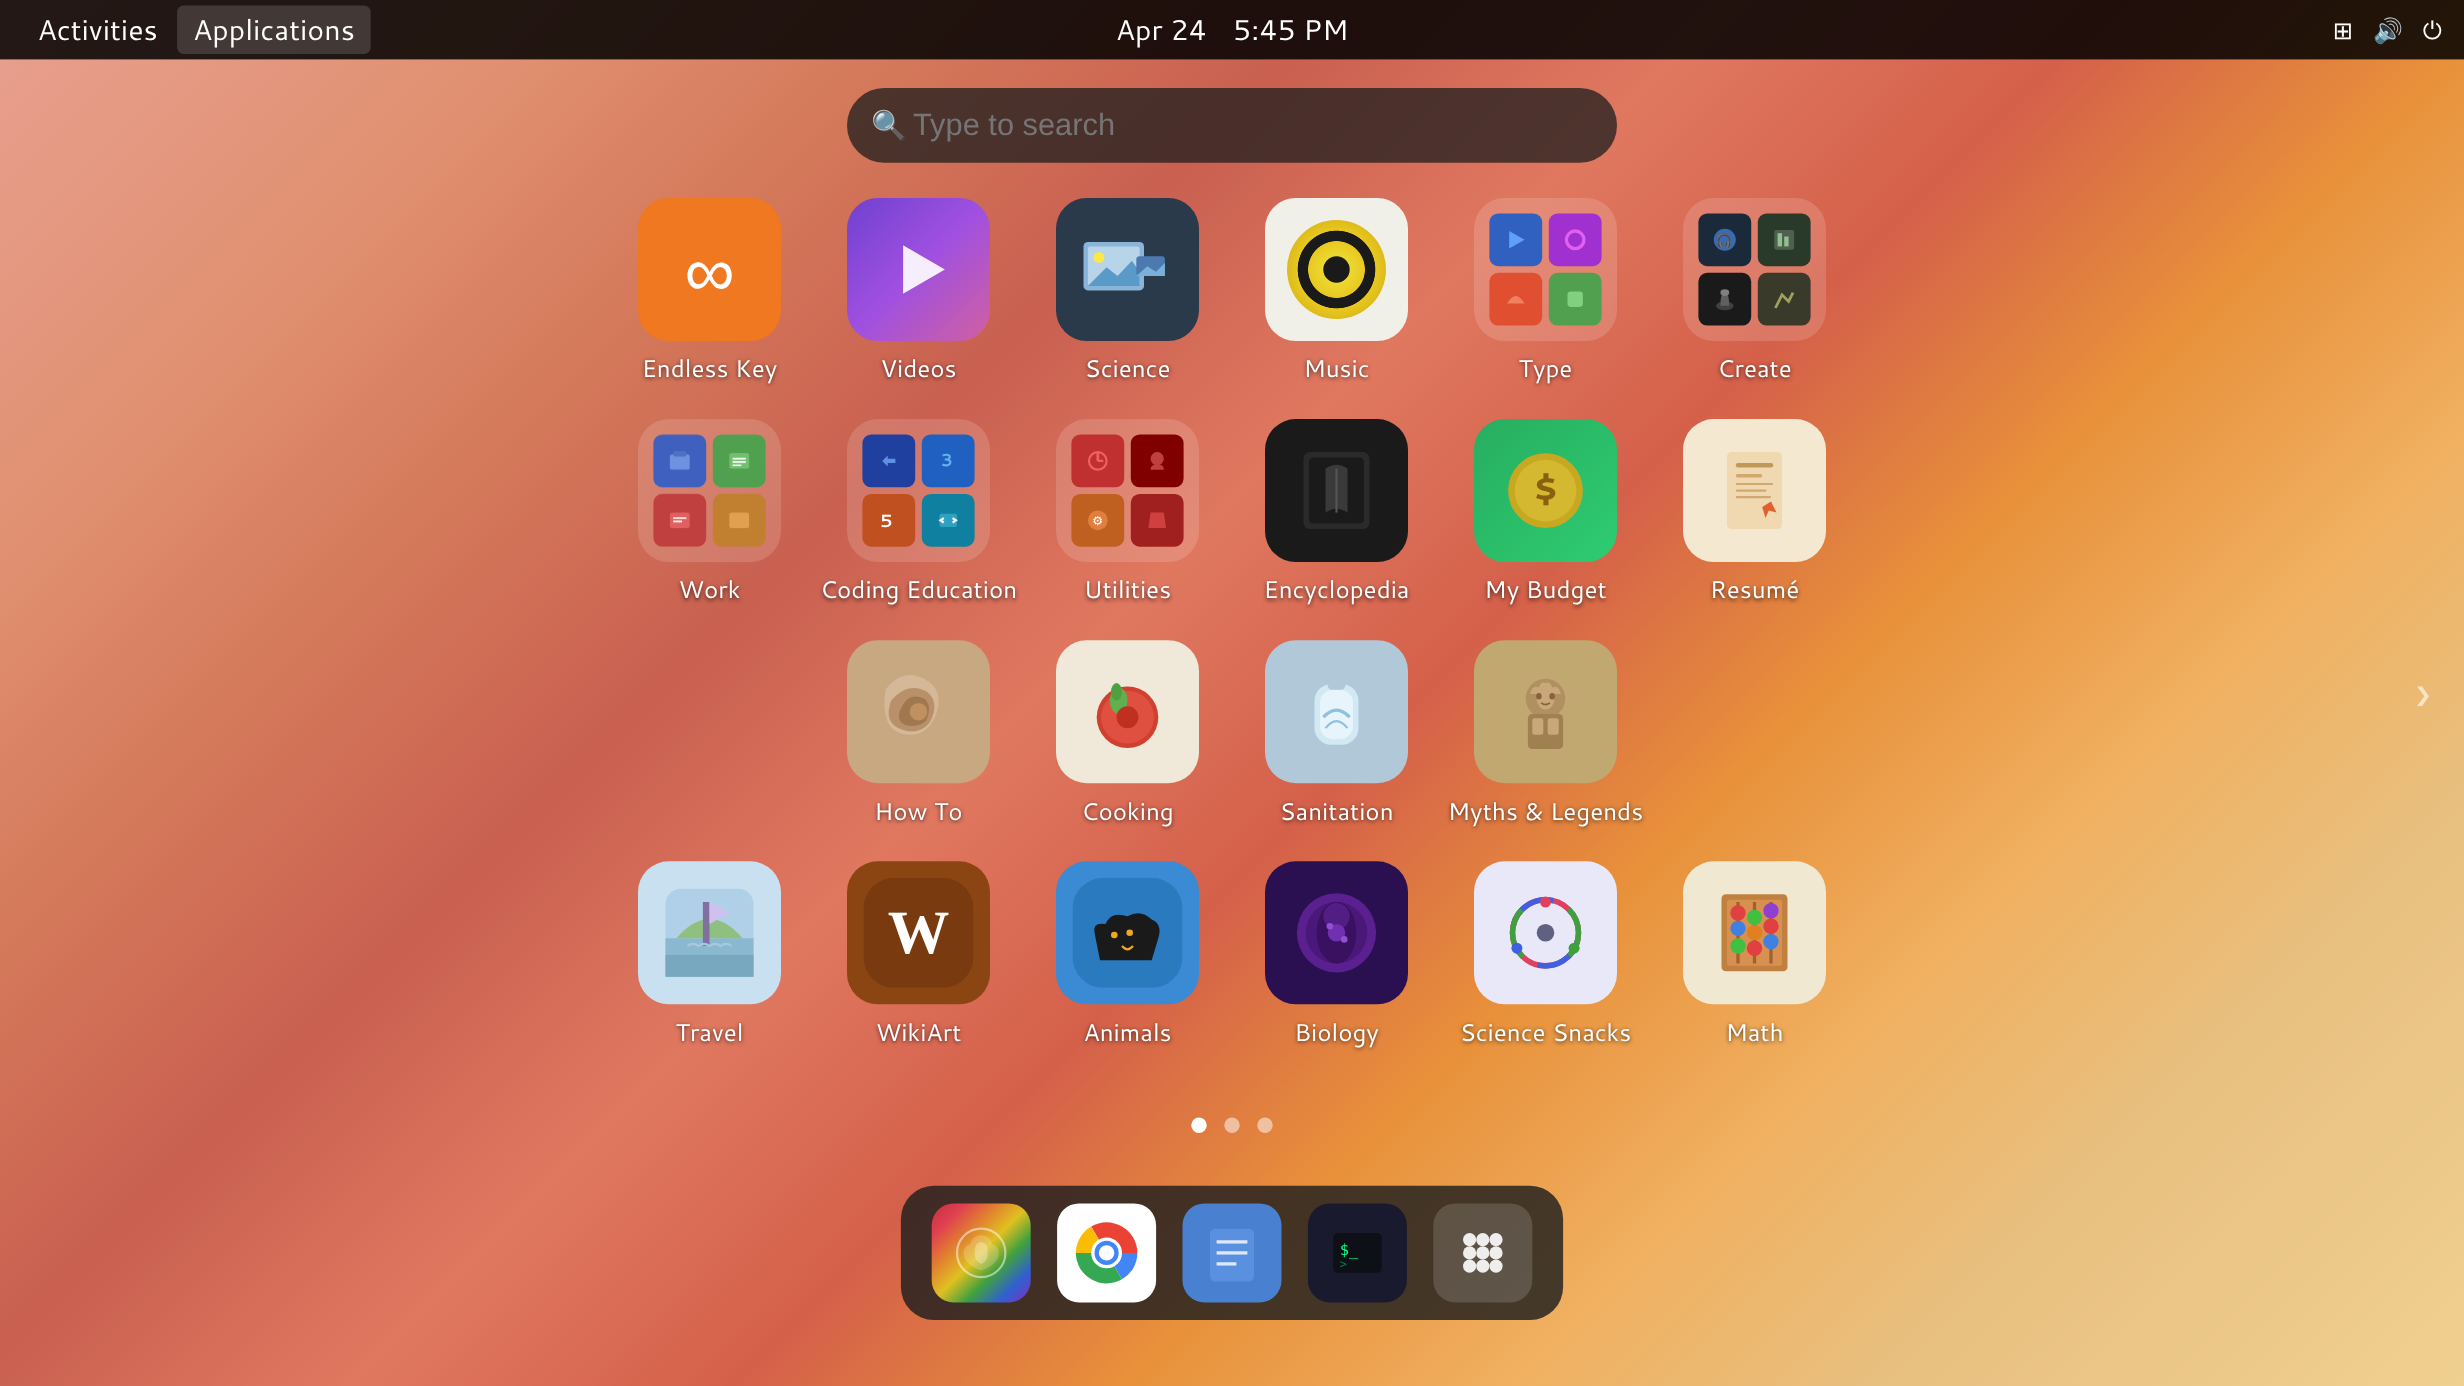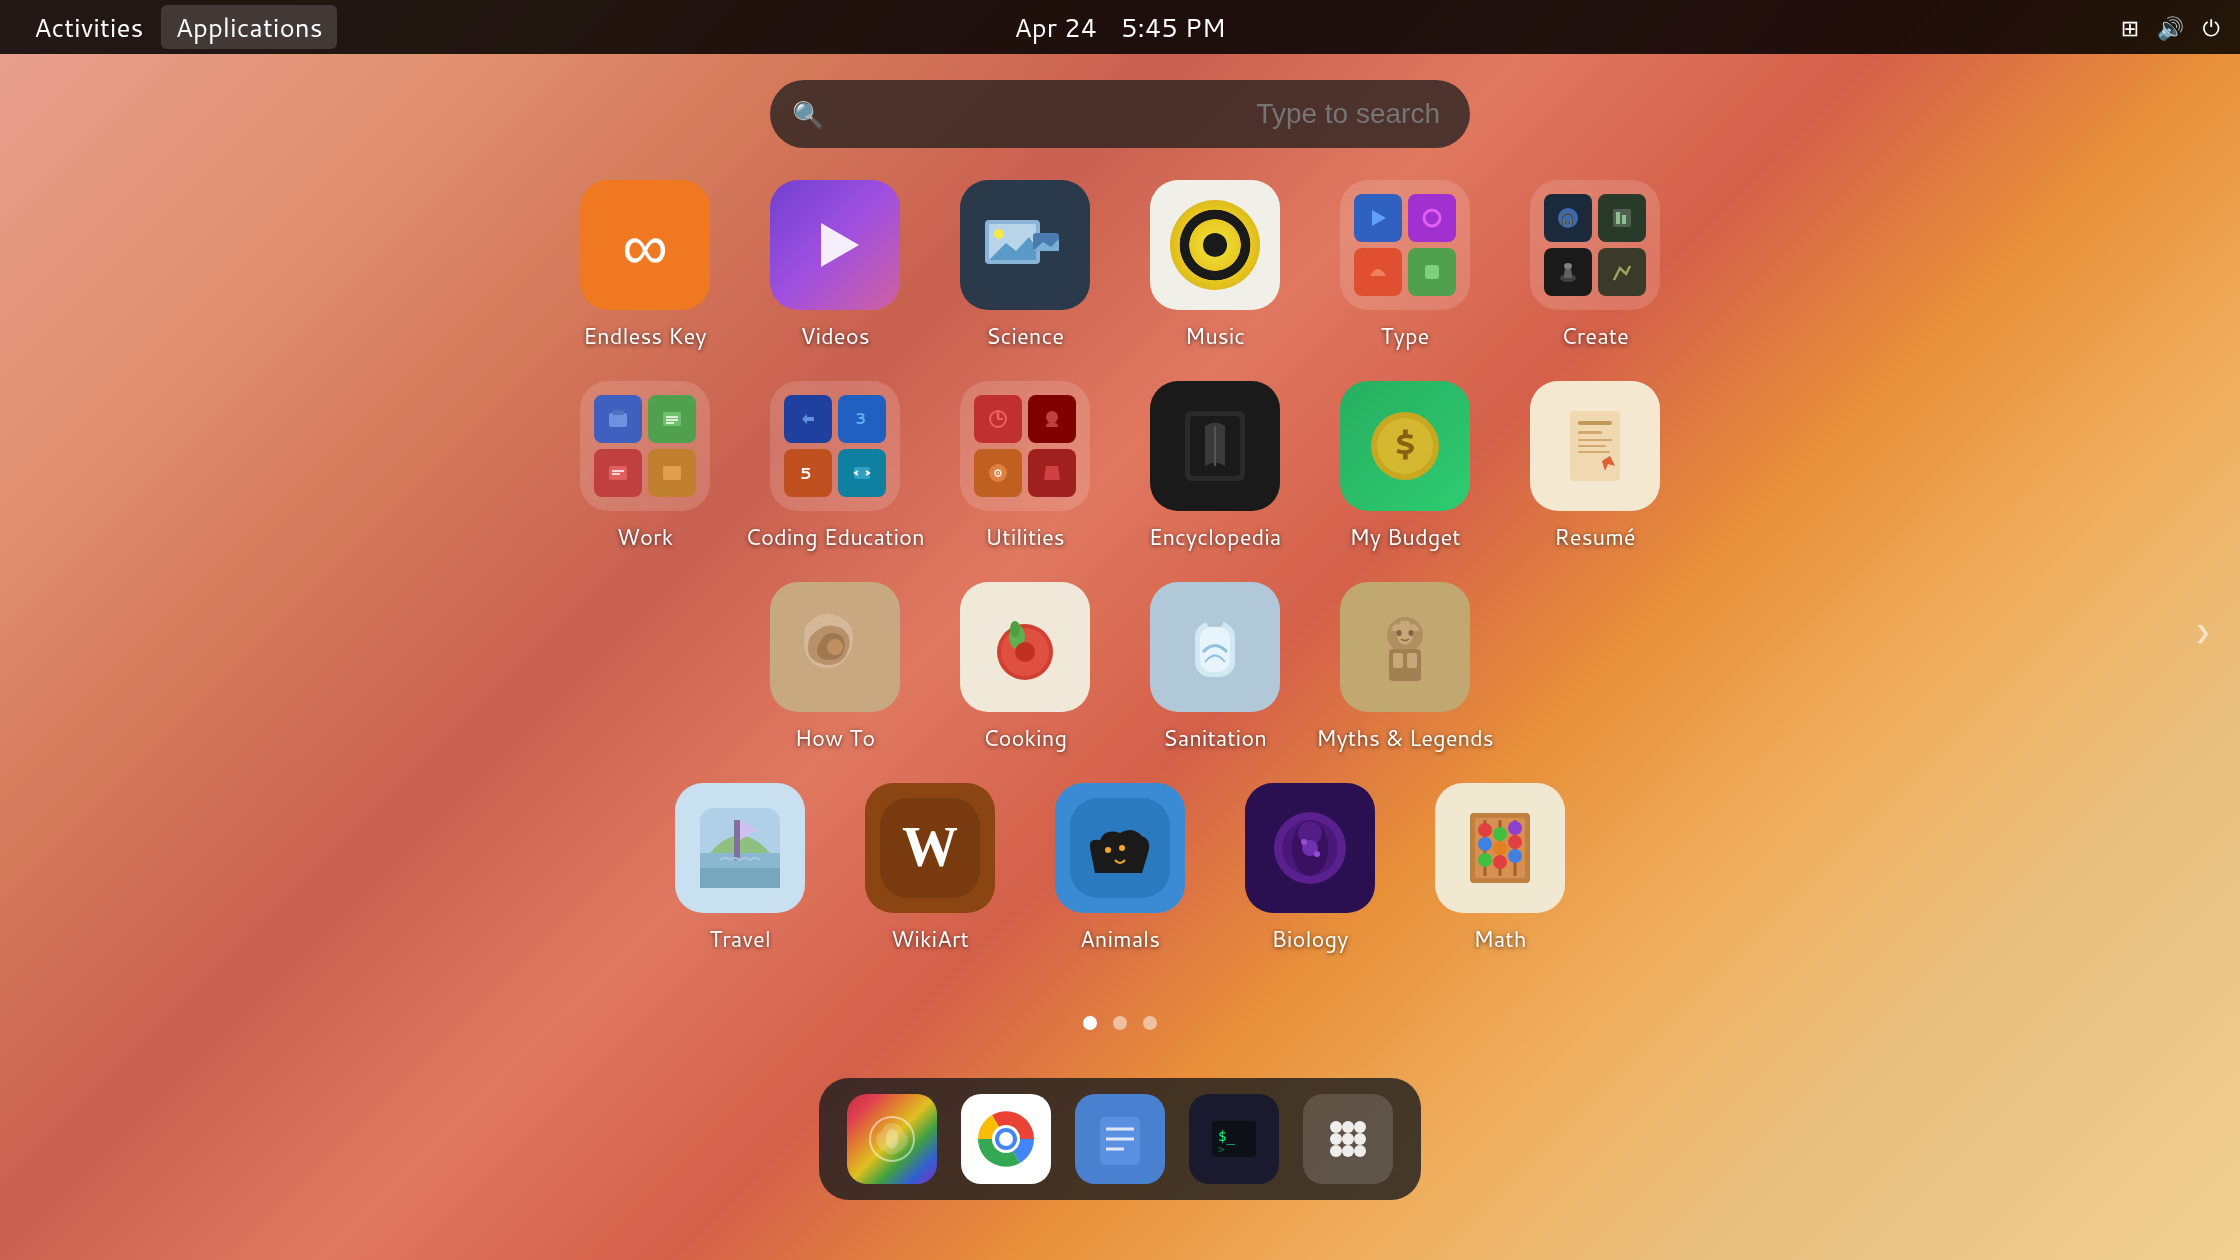--- a/index.html
+++ b/index.html
@@ -66,21 +66,20 @@
     }
     .search-bar {
       width: 100%;
       background: rgba(30,30,30,0.75);
       border: none;
       border-radius: 40px;
       padding: 18px 30px 18px 60px;
       color: #0c4a6e;
       font-size: 28px;
       outline: none;
-      text-align: right;
     }
     .search-icon-wrapper {
       position: absolute;
       left: 22px;
       top: 50%;
       transform: translateY(-50%);
       color: #aaa;
       font-size: 26px;
     }
 
@@ -621,20 +620,34 @@
           <ellipse cx="50" cy="50" rx="18" ry="28" fill="#3a1060"></ellipse>
           <circle cx="50" cy="35" r="12" fill="#5a2090" opacity="0.8"></circle>
           <circle cx="50" cy="50" r="8" fill="#7030b0"></circle>
           <circle cx="44" cy="44" r="3" fill="#9050d0"></circle>
           <circle cx="57" cy="56" r="3" fill="#9050d0"></circle>
         </svg>
       </div>
       <span class="app-label">Biology</span>
     </div>
 
+    <div class="app-item">
+      <div class="app-icon" style="background:#e8e8f8; border-radius:28px;">
+        <svg width="100" height="100" viewBox="0 0 100 100">
+          <circle cx="50" cy="50" r="30" fill="none" stroke="#e04060" stroke-width="5"></circle>
+          <circle cx="50" cy="50" r="30" fill="none" stroke="#4060e0" stroke-width="5" stroke-dasharray="47 47" stroke-dashoffset="24" transform="rotate(60 50 50)"></circle>
+          <circle cx="50" cy="50" r="30" fill="none" stroke="#40a040" stroke-width="5" stroke-dasharray="47 47" stroke-dashoffset="24" transform="rotate(180 50 50)"></circle>
+          <circle cx="50" cy="50" r="8" fill="#606080"></circle>
+          <circle cx="50" cy="22" r="5" fill="#e04060"></circle>
+          <circle cx="24" cy="64" r="5" fill="#4060e0"></circle>
+          <circle cx="76" cy="64" r="5" fill="#40a040"></circle>
+        </svg>
+      </div>
+      <span class="app-label">Science Snacks</span>
+    </div>
 
     <div class="app-item">
       <div class="app-icon" style="background:#f0e8d0; border-radius:28px;">
         <svg width="100" height="100" viewBox="0 0 100 100">
 
           <rect x="20" y="15" width="60" height="70" rx="4" fill="#c08040"></rect>
           <rect x="25" y="20" width="50" height="60" rx="2" fill="#d89050"></rect>
 
           <line x1="35" y1="22" x2="35" y2="78" stroke="#a06030" stroke-width="3"></line>
           <line x1="50" y1="22" x2="50" y2="78" stroke="#a06030" stroke-width="3"></line>

